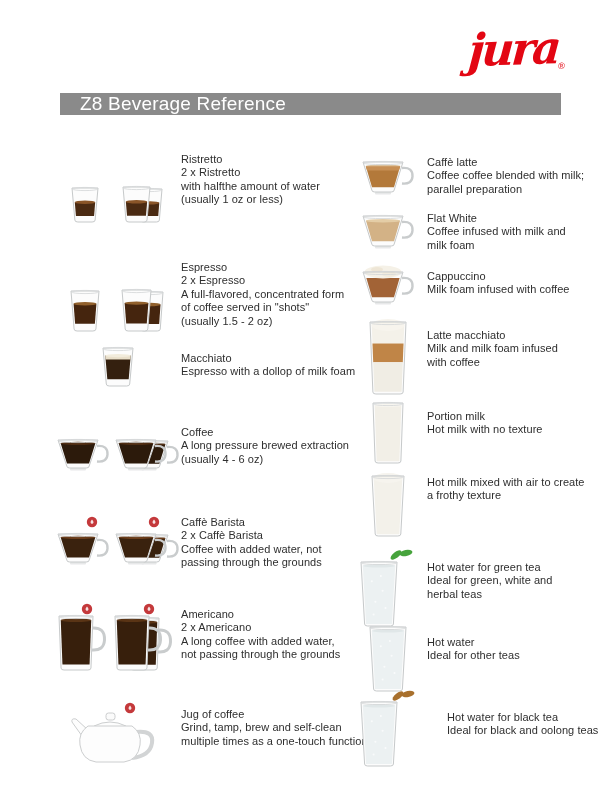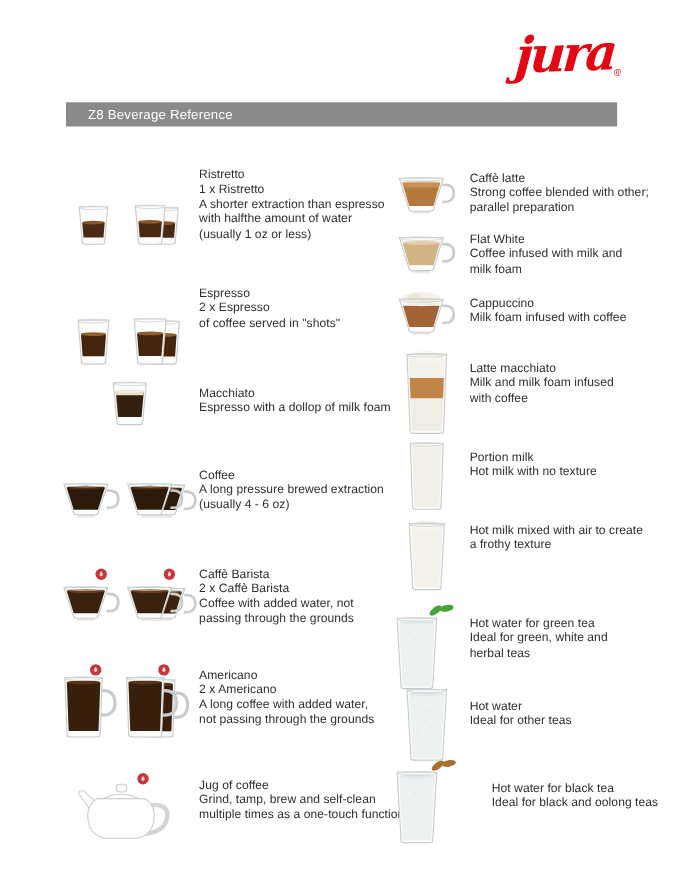--- a/index.html
+++ b/index.html
@@ -4,21 +4,21 @@
 <style>
   html,body{margin:0;padding:0;background:#ffffff;}
   body{width:612px;height:792px;position:relative;font-family:"Liberation Sans",sans-serif;}
   .page{position:absolute;inset:0;background:#ffffff;overflow:hidden;}
   .logo{position:absolute;left:436px;top:22px;width:130px;height:60px;color:var(--brand-red,#e30613);
         font-family:"DejaVu Serif",serif;font-style:italic;font-weight:bold;font-size:45px;
         letter-spacing:-3px;transform:rotate(-2deg) skewX(-6deg);line-height:56px;text-align:right;}
   .logo-reg{font-family:"Liberation Sans",sans-serif;font-style:normal;font-weight:normal;
         font-size:9px;letter-spacing:0;vertical-align:-6px;margin-left:1px;}
   .header-bar{position:absolute;left:60px;top:93px;width:501px;height:22px;
-        background:var(--header-bg,#8a8a8a);color:#ffffff;font-size:12px;line-height:22px;
+        background:var(--header-bg,#8a8a8a);color:#ffffff;font-size:19px;line-height:22px;
         padding-left:20px;box-sizing:border-box;letter-spacing:.2px;}
   #items{position:absolute;inset:0;}
   .bev-image{position:absolute;transform:translateX(-50%);}
   .bev-text{position:absolute;font-size:11px;line-height:13.4px;color:var(--body-text,#2e2e2e);
         letter-spacing:.05px;white-space:nowrap;}
   svg{display:block;}
 </style>
 </head>
 <body>
 
@@ -43,22 +43,21 @@
             <ellipse cx="82" cy="6" rx="11.5" ry="1.6" fill="none" stroke="#d3d6d7" stroke-width=".8"></ellipse>
             <path d="M55 3 L82 3 L79.03 36 Q79.03 38 76.03 38 L60.97 38 Q57.97 38 57.97 36 Z" fill="#fcfcfc"></path>
             <path d="M57.8474 17.7 L79.1526 17.7 L77.9646 31.7 L59.0354 31.7 Z" fill="#4a2a12"></path>
             <ellipse cx="68.5" cy="17.7" rx="10.652600000000003" ry="1.7" fill="#8a5528"></ellipse>
             <path d="M55 3 L82 3 L79.03 36 Q79.03 38 76.03 38 L60.97 38 Q57.97 38 57.97 36 Z" fill="none" stroke="#c6c9ca"></path>
             <ellipse cx="68.5" cy="4" rx="13" ry="1.6" fill="none" stroke="#d3d6d7" stroke-width=".8"></ellipse>
           </svg>
         </div>
         <div class="bev-text" style="left: 181px; top: 153px;">
           <div>Ristretto</div>
-          <div>1 x Ristretto</div>
-          <div>A shorter extraction than espresso</div>
+          <div>2 x Ristretto</div>
           <div>with halfthe amount of water</div>
           <div>(usually 1 oz or less)</div>
         </div>
       </div>
       <div>
         <div class="bev-image" style="left: 118px; top: 288px;">
           <svg width="100" height="44" viewBox="0 0 100 44" aria-hidden="true">
             <path d="M3 3 L31 3 L27.92 41 Q27.92 43 24.92 43 L9.08 43 Q6.08 43 6.08 41 Z" fill="#fcfcfc"></path>
             <path d="M5.5855999999999995 15.8 L28.414399999999997 15.8 L26.874399999999998 35.8 L7.125599999999999 35.8 Z" fill="#45250e"></path>
             <ellipse cx="17" cy="15.8" rx="11.414399999999999" ry="1.7" fill="#91602c"></ellipse>
@@ -72,21 +71,23 @@
             <path d="M54 2 L83 2 L79.81 41 Q79.81 43 76.81 43 L60.19 43 Q57.19 43 57.19 41 Z" fill="#fcfcfc"></path>
             <path d="M56.6208 15.120000000000001 L80.37920000000001 15.120000000000001 L78.78420000000001 35.62 L58.2158 35.62 Z" fill="#45250e"></path>
             <ellipse cx="68.5" cy="15.120000000000001" rx="11.879200000000004" ry="1.7" fill="#91602c"></ellipse>
             <path d="M54 2 L83 2 L79.81 41 Q79.81 43 76.81 43 L60.19 43 Q57.19 43 57.19 41 Z" fill="none" stroke="#c6c9ca"></path>
             <ellipse cx="68.5" cy="3" rx="14" ry="1.6" fill="none" stroke="#d3d6d7" stroke-width=".8"></ellipse>
           </svg>
         </div>
         <div class="bev-text" style="left: 181px; top: 261px;">
           <div>Espresso</div>
           <div>2 x Espresso</div>
+          <div>A full-flavored, concentrated form</div>
           <div>of coffee served in "shots"</div>
+          <div>(usually 1.5 - 2 oz)</div>
         </div>
       </div>
       <div>
         <div class="bev-image" style="left: 118px; top: 346px;">
           <svg width="36" height="42" viewBox="0 0 36 42" aria-hidden="true">
             <path d="M3 2 L33 2 L29.7 38 Q29.7 40 26.7 40 L9.3 40 Q6.3 40 6.3 38 Z" fill="#fcfcfc"></path>
             <path d="M5.26 9.600000000000001 L30.740000000000002 9.600000000000001 L28.694 33.16 L7.305999999999999 33.16 Z" fill="#34200f"></path>
             <path d="M5.26 9.600000000000001 L30.740000000000002 9.600000000000001 L30.409999999999997 13.4 L5.59 13.4 Z" fill="#e9dfca"></path>
             <ellipse cx="18" cy="9.600000000000001" rx="12.740000000000002" ry="1.7" fill="#f2ecdc"></ellipse>
             <path d="M3 2 L33 2 L29.7 38 Q29.7 40 26.7 40 L9.3 40 Q6.3 40 6.3 38 Z" fill="none" stroke="#c6c9ca"></path>
@@ -237,21 +238,21 @@
             <path d="M6.832000000000001 12.2 L41.168 12.2 L35.008 33.2 L12.991999999999999 33.2 Z" fill="#b3793a"></path>
             <ellipse cx="24" cy="12.2" rx="17.168" ry="1.7" fill="#dbc09a"></ellipse>
             <path d="M6.832000000000001 12.2 L41.168 12.2 L39.936 16.4 L8.064 16.4 Z" fill="#c89055"></path>
             <path d="M4 8 L44 8 L35.2 36 Q35.2 38 32.2 38 L15.799999999999999 38 Q12.799999999999999 38 12.799999999999999 36 Z" fill="none" stroke="#c6c9ca"></path>
             <ellipse cx="24" cy="9" rx="19.5" ry="1.6" fill="none" stroke="#d3d6d7" stroke-width=".8"></ellipse>
             <path d="M43 14 q11 -1 10.5 8.5 q-.6 8 -10.5 7" fill="none" stroke="#c9cccd" stroke-width="2.4"></path>
           </svg>
         </div>
         <div class="bev-text" style="left: 427px; top: 156px;">
           <div>Caffè latte</div>
-          <div>Strong coffee blended with other;</div>
+          <div>Coffee coffee blended with milk;</div>
           <div>parallel preparation</div>
         </div>
       </div>
       <div>
         <div class="bev-image" style="left: 388px; top: 208px;">
           <svg width="58" height="50" viewBox="0 0 58 50" aria-hidden="true">
             <rect x="16" y="38" width="16" height="2.4" rx="1" fill="#e7e8e9"></rect>
             <path d="M4 8 L44 8 L35.2 36 Q35.2 38 32.2 38 L15.799999999999999 38 Q12.799999999999999 38 12.799999999999999 36 Z" fill="#fcfcfc"></path>
             <path d="M7.007999999999999 12.8 L40.992 12.8 L35.008 33.2 L12.991999999999999 33.2 Z" fill="#d3b286"></path>
             <ellipse cx="24" cy="12.8" rx="16.991999999999997" ry="1.7" fill="#e4cda6"></ellipse>

